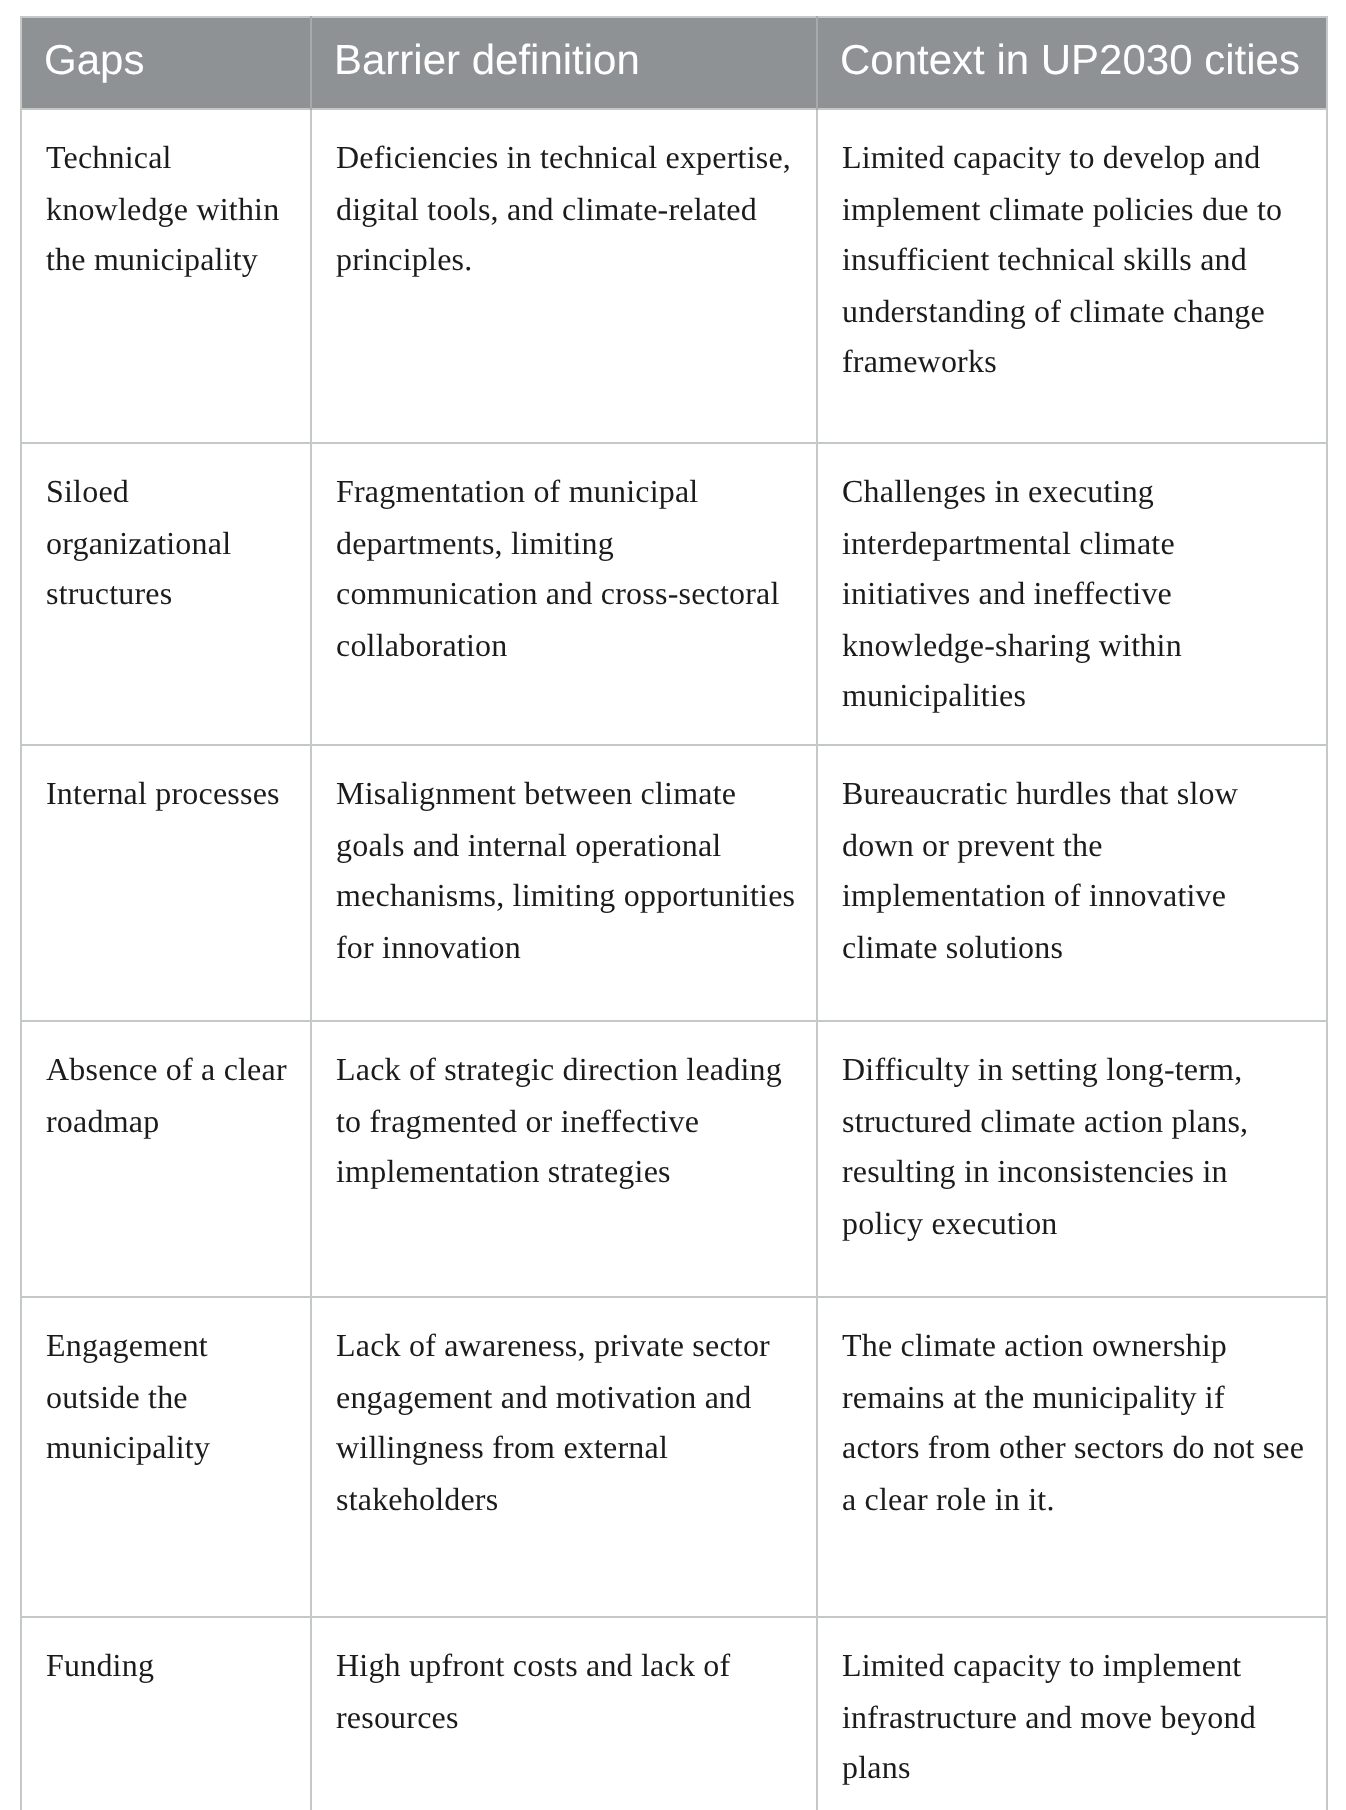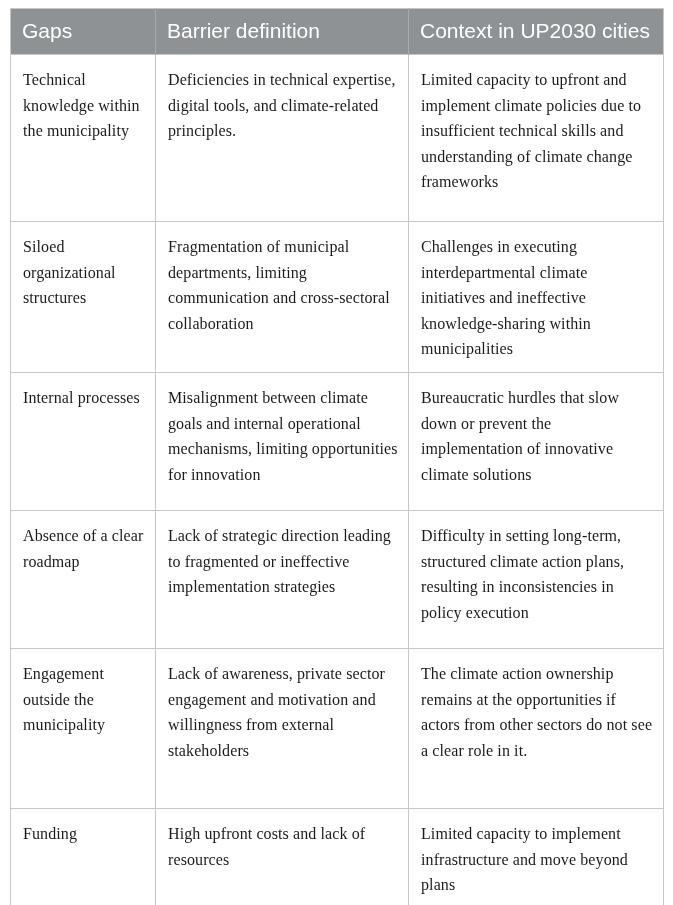--- a/index.html
+++ b/index.html
@@ -80,41 +80,41 @@
       <tr>
         <th>Gaps</th>
         <th>Barrier definition</th>
         <th>Context in UP2030 cities</th>
       </tr>
     </thead>
     <tbody>
       <tr>
         <td>Technical knowledge within the municipality</td>
         <td>Deficiencies in technical expertise, digital tools, and climate-related principles.</td>
-        <td>Limited capacity to upfront and implement climate policies due to insufficient technical skills and understanding of climate change frameworks</td>
+        <td>Limited capacity to develop and implement climate policies due to insufficient technical skills and understanding of climate change frameworks</td>
       </tr>
       <tr>
         <td>Siloed organizational structures</td>
         <td>Fragmentation of municipal departments, limiting communication and cross-sectoral collaboration</td>
         <td>Challenges in executing interdepartmental climate initiatives and ineffective knowledge-sharing within municipalities</td>
       </tr>
       <tr>
         <td>Internal processes</td>
         <td>Misalignment between climate goals and internal operational mechanisms, limiting opportunities for innovation</td>
         <td>Bureaucratic hurdles that slow down or prevent the implementation of innovative climate solutions</td>
       </tr>
       <tr>
         <td>Absence of a clear roadmap</td>
         <td>Lack of strategic direction leading to fragmented or ineffective implementation strategies</td>
         <td>Difficulty in setting long-term, structured climate action plans, resulting in inconsistencies in policy execution</td>
       </tr>
       <tr>
         <td>Engagement outside the municipality</td>
         <td>Lack of awareness, private sector engagement and motivation and willingness from external stakeholders</td>
-        <td>The climate action ownership remains at the opportunities if actors from other sectors do not see a clear role in it.</td>
+        <td>The climate action ownership remains at the municipality if actors from other sectors do not see a clear role in it.</td>
       </tr>
       <tr>
         <td>Funding</td>
         <td>High upfront costs and lack of resources</td>
         <td>Limited capacity to implement infrastructure and move beyond plans</td>
       </tr>
     </tbody>
   </table>
 </div>
 

